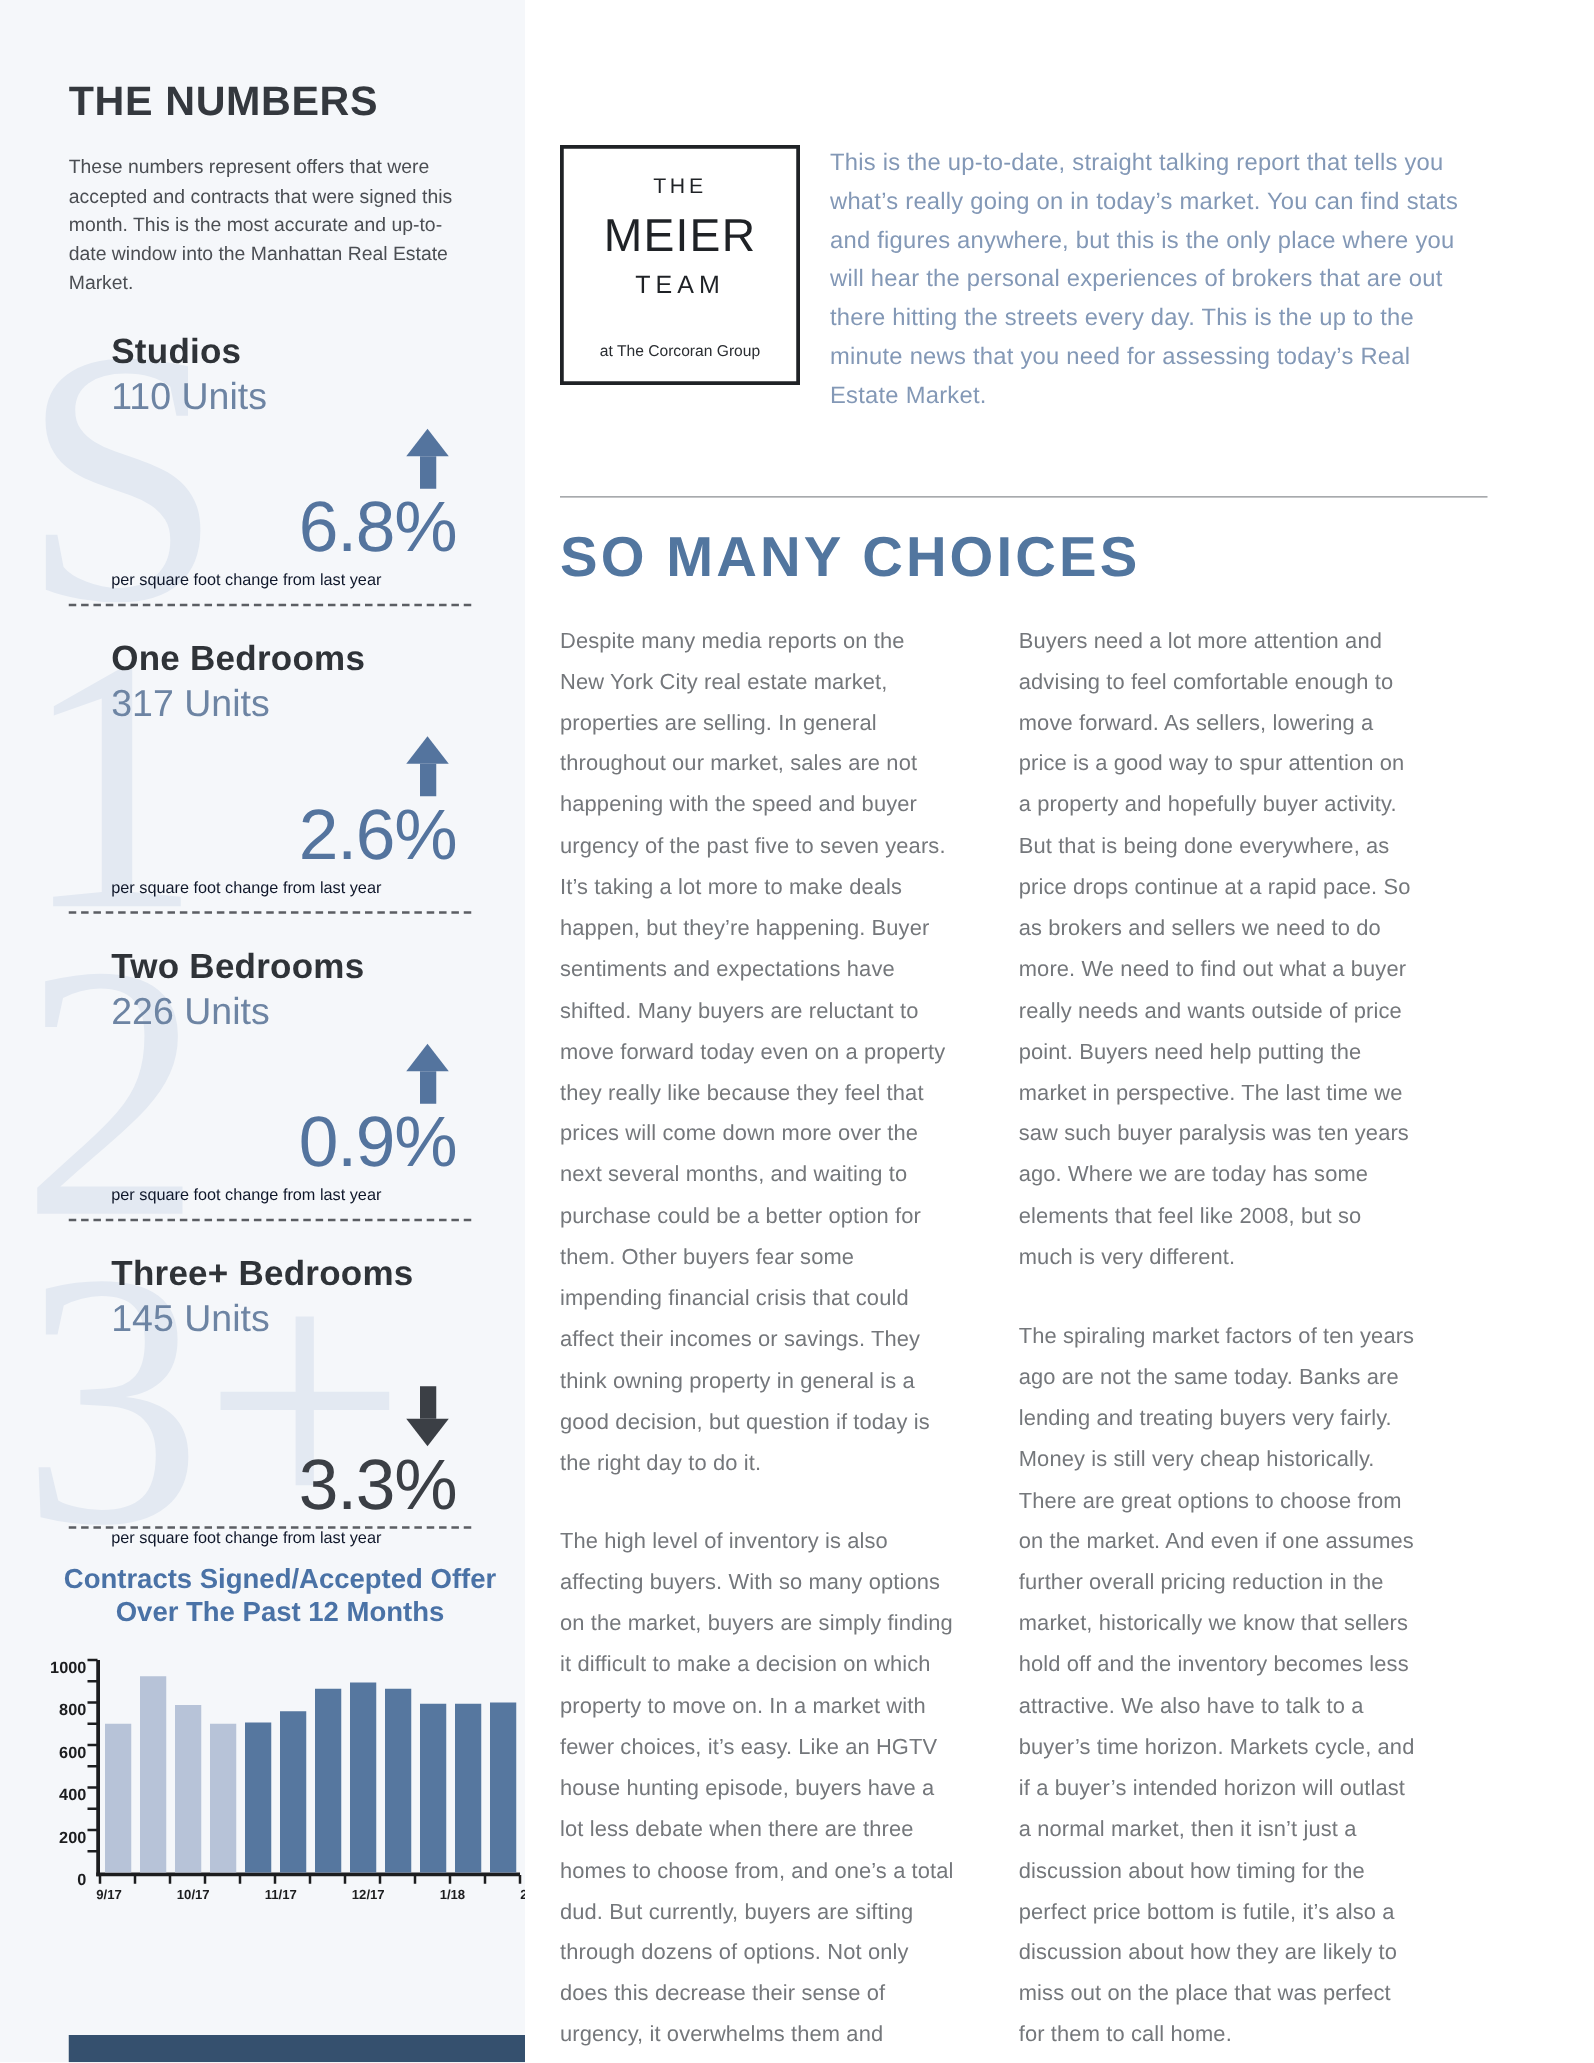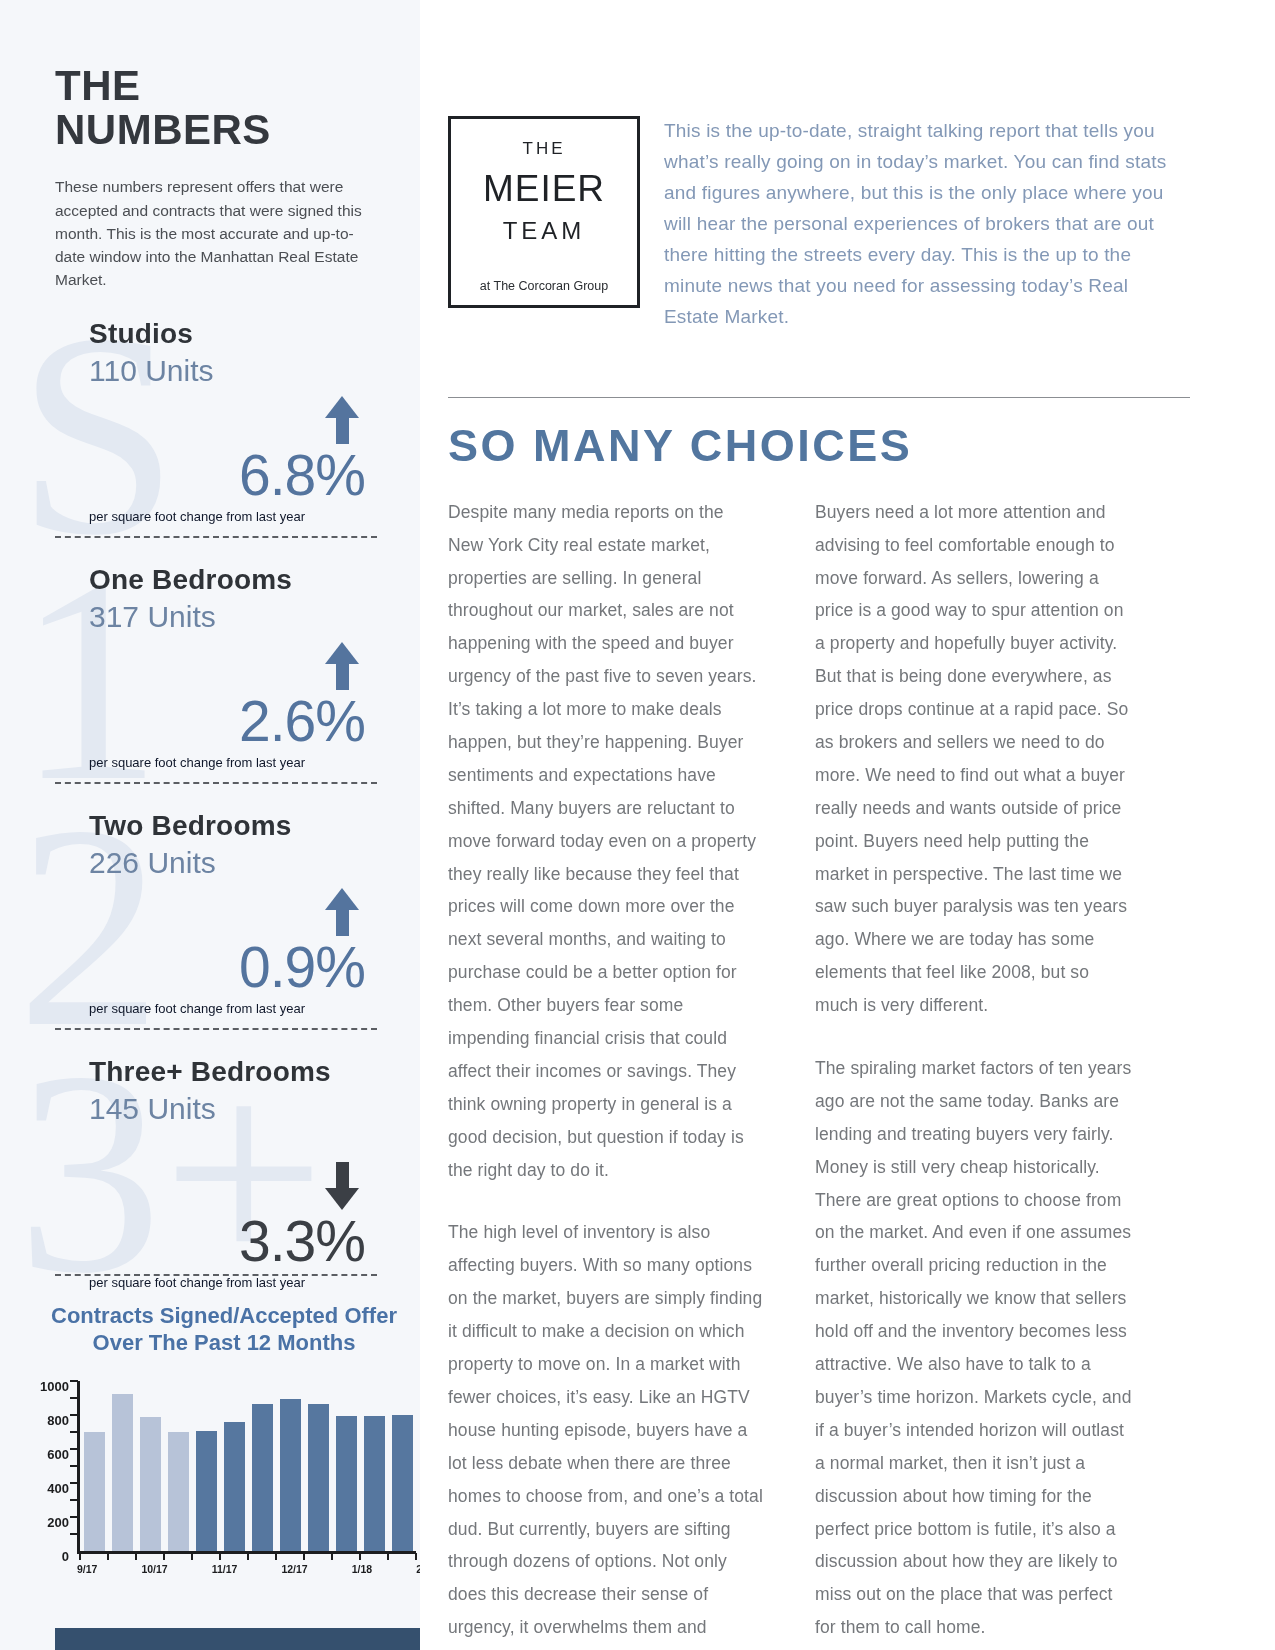--- a/index.html
+++ b/index.html
@@ -8,21 +8,21 @@
     font-family:"Liberation Sans", sans-serif; background:#ffffff;
   }
 
   
   .sidebar {
     position:absolute; left:0; top:0; width:420px; height:1650px;
     background:#f5f7fa; overflow:hidden;
   }
   .sidebar-inner { padding:64px 55px 0 55px; position:relative; }
   .numbers-title {
-    margin:0; font-size:42px; line-height:1.04; font-weight:700;
+    margin:0; font-size:33px; line-height:1.04; font-weight:700;
     color:#34383e; letter-spacing:0.5px;
   }
   .sidebar-intro {
     margin:24px 0 0 0; font-size:15.5px; line-height:1.5; color:#4b4e53;
   }
   .stat-section { position:relative; margin-top:26px; height:192px; padding-left:34px; }
   .watermark {
     position:absolute; z-index:0; left:-38px; top:-28px;
     font-family:"Liberation Serif", serif; font-size:290px; line-height:1;
     color:#e3e9f2; font-weight:400; pointer-events:none;
@@ -62,21 +62,21 @@
 
   
   .main { position:absolute; left:420px; top:0; width:855px; height:1650px; background:#ffffff; }
   .header-row { display:flex; margin:116px 60px 0 28px; }
   .logo-box {
     flex:0 0 auto; width:192px; height:192px; border:3px solid #1f2226;
     text-align:center; color:#1f2226; box-sizing:border-box; padding-top:20px;
   }
   .logo-the  { font-size:17px; letter-spacing:3px; }
   .logo-meier{ font-size:37px; letter-spacing:1px; margin-top:9px; font-weight:400; }
-  .logo-team { font-size:24px; letter-spacing:4px; margin-top:7px; }
+  .logo-team { font-size:20px; letter-spacing:4px; margin-top:7px; }
   .logo-corcoran { font-size:12.5px; margin-top:34px; color:#2a2d31; }
   .header-intro {
     margin:0 0 0 24px; width:508px; font-size:19px; line-height:1.63;
     color:#8398b6; letter-spacing:0.2px;
   }
   .rule { border:0; border-top:1px solid #8b8e92; margin:64px 0 0 28px; width:742px; }
   .article-title {
     margin:22px 0 0 28px; font-size:45px; font-weight:600;
     color:#52769f; letter-spacing:2.5px;
   }

